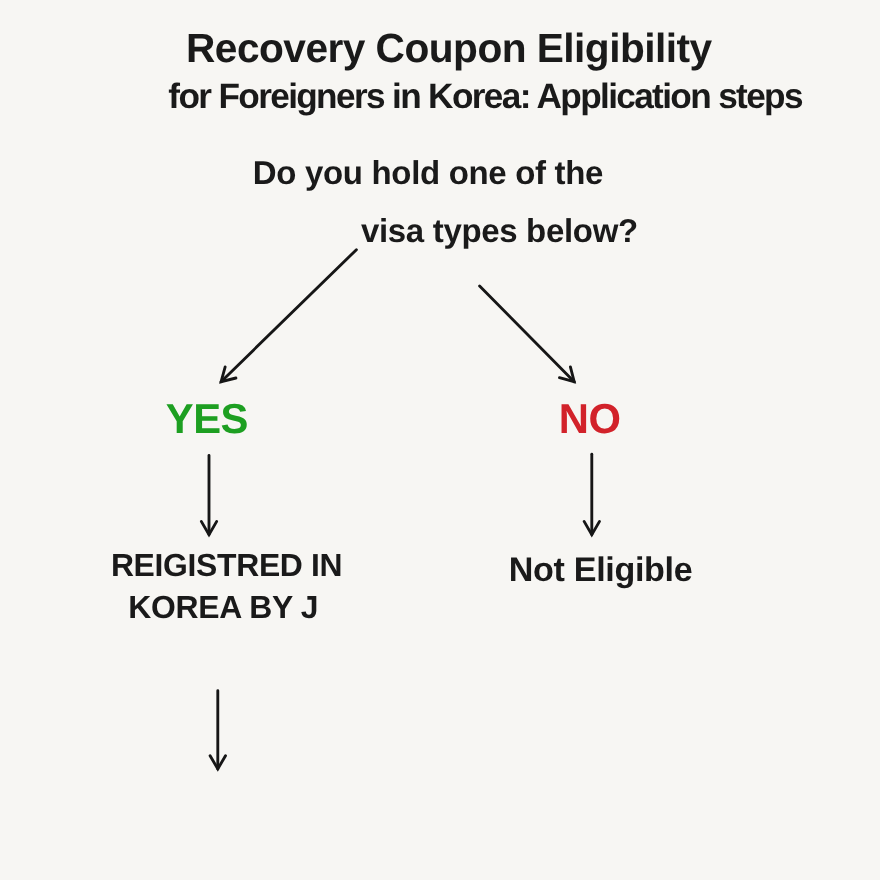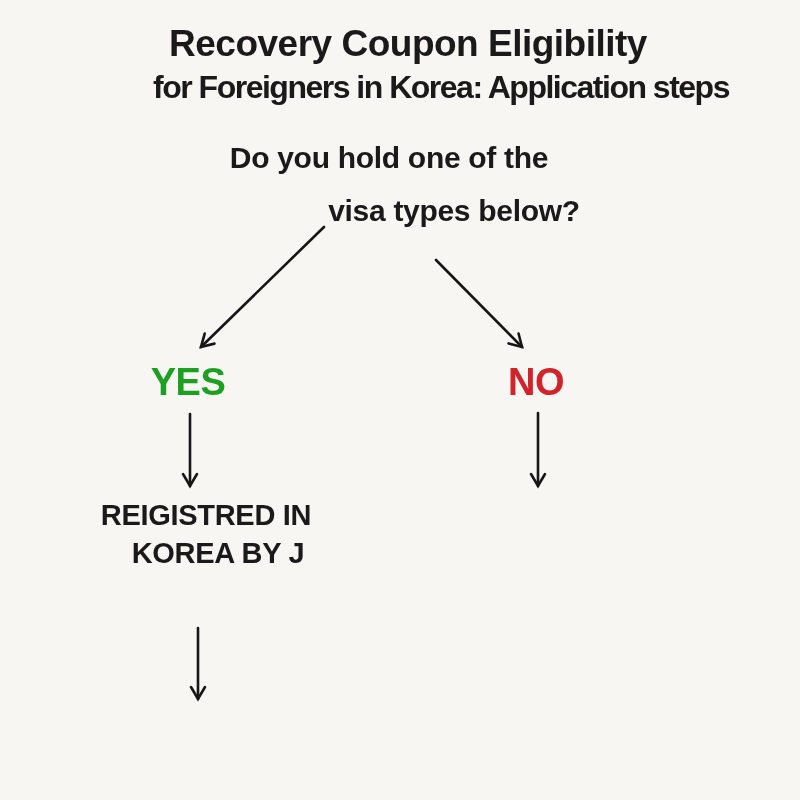--- a/index.html
+++ b/index.html
@@ -100,17 +100,18 @@
   <div class="txt title-line" style="left:408px;top:24px;">Recovery Coupon Eligibility</div>
   <div class="txt title-line title-line-2" style="left:441px;top:70px;">for Foreigners in Korea: Application steps</div>
 
   <div class="txt q-line" style="left:389px;top:141px;">Do you hold one of the</div>
   <div class="txt q-line" style="left:454px;top:194px;">visa types below?</div>
 
   <div class="txt branch branch-yes" style="left:188px;top:362px;">YES</div>
   <div class="txt branch branch-no" style="left:536px;top:362px;">NO</div>
 
   <div class="txt cond-line" style="left:206px;top:500px;text-align:center;">REIGISTRED IN</div>
-  <div class="txt cond-line" style="left:218px;top:538px;">KOREA BY J</div>
+  <div class="txt cond-line" style="left:203px;top:538px;">KOREA BY J</div>
 
+  <div class="txt result-not" style="left:546px;top:501px;">Not Eligible</div>
 
 
 </div>
 
 </body></html>

